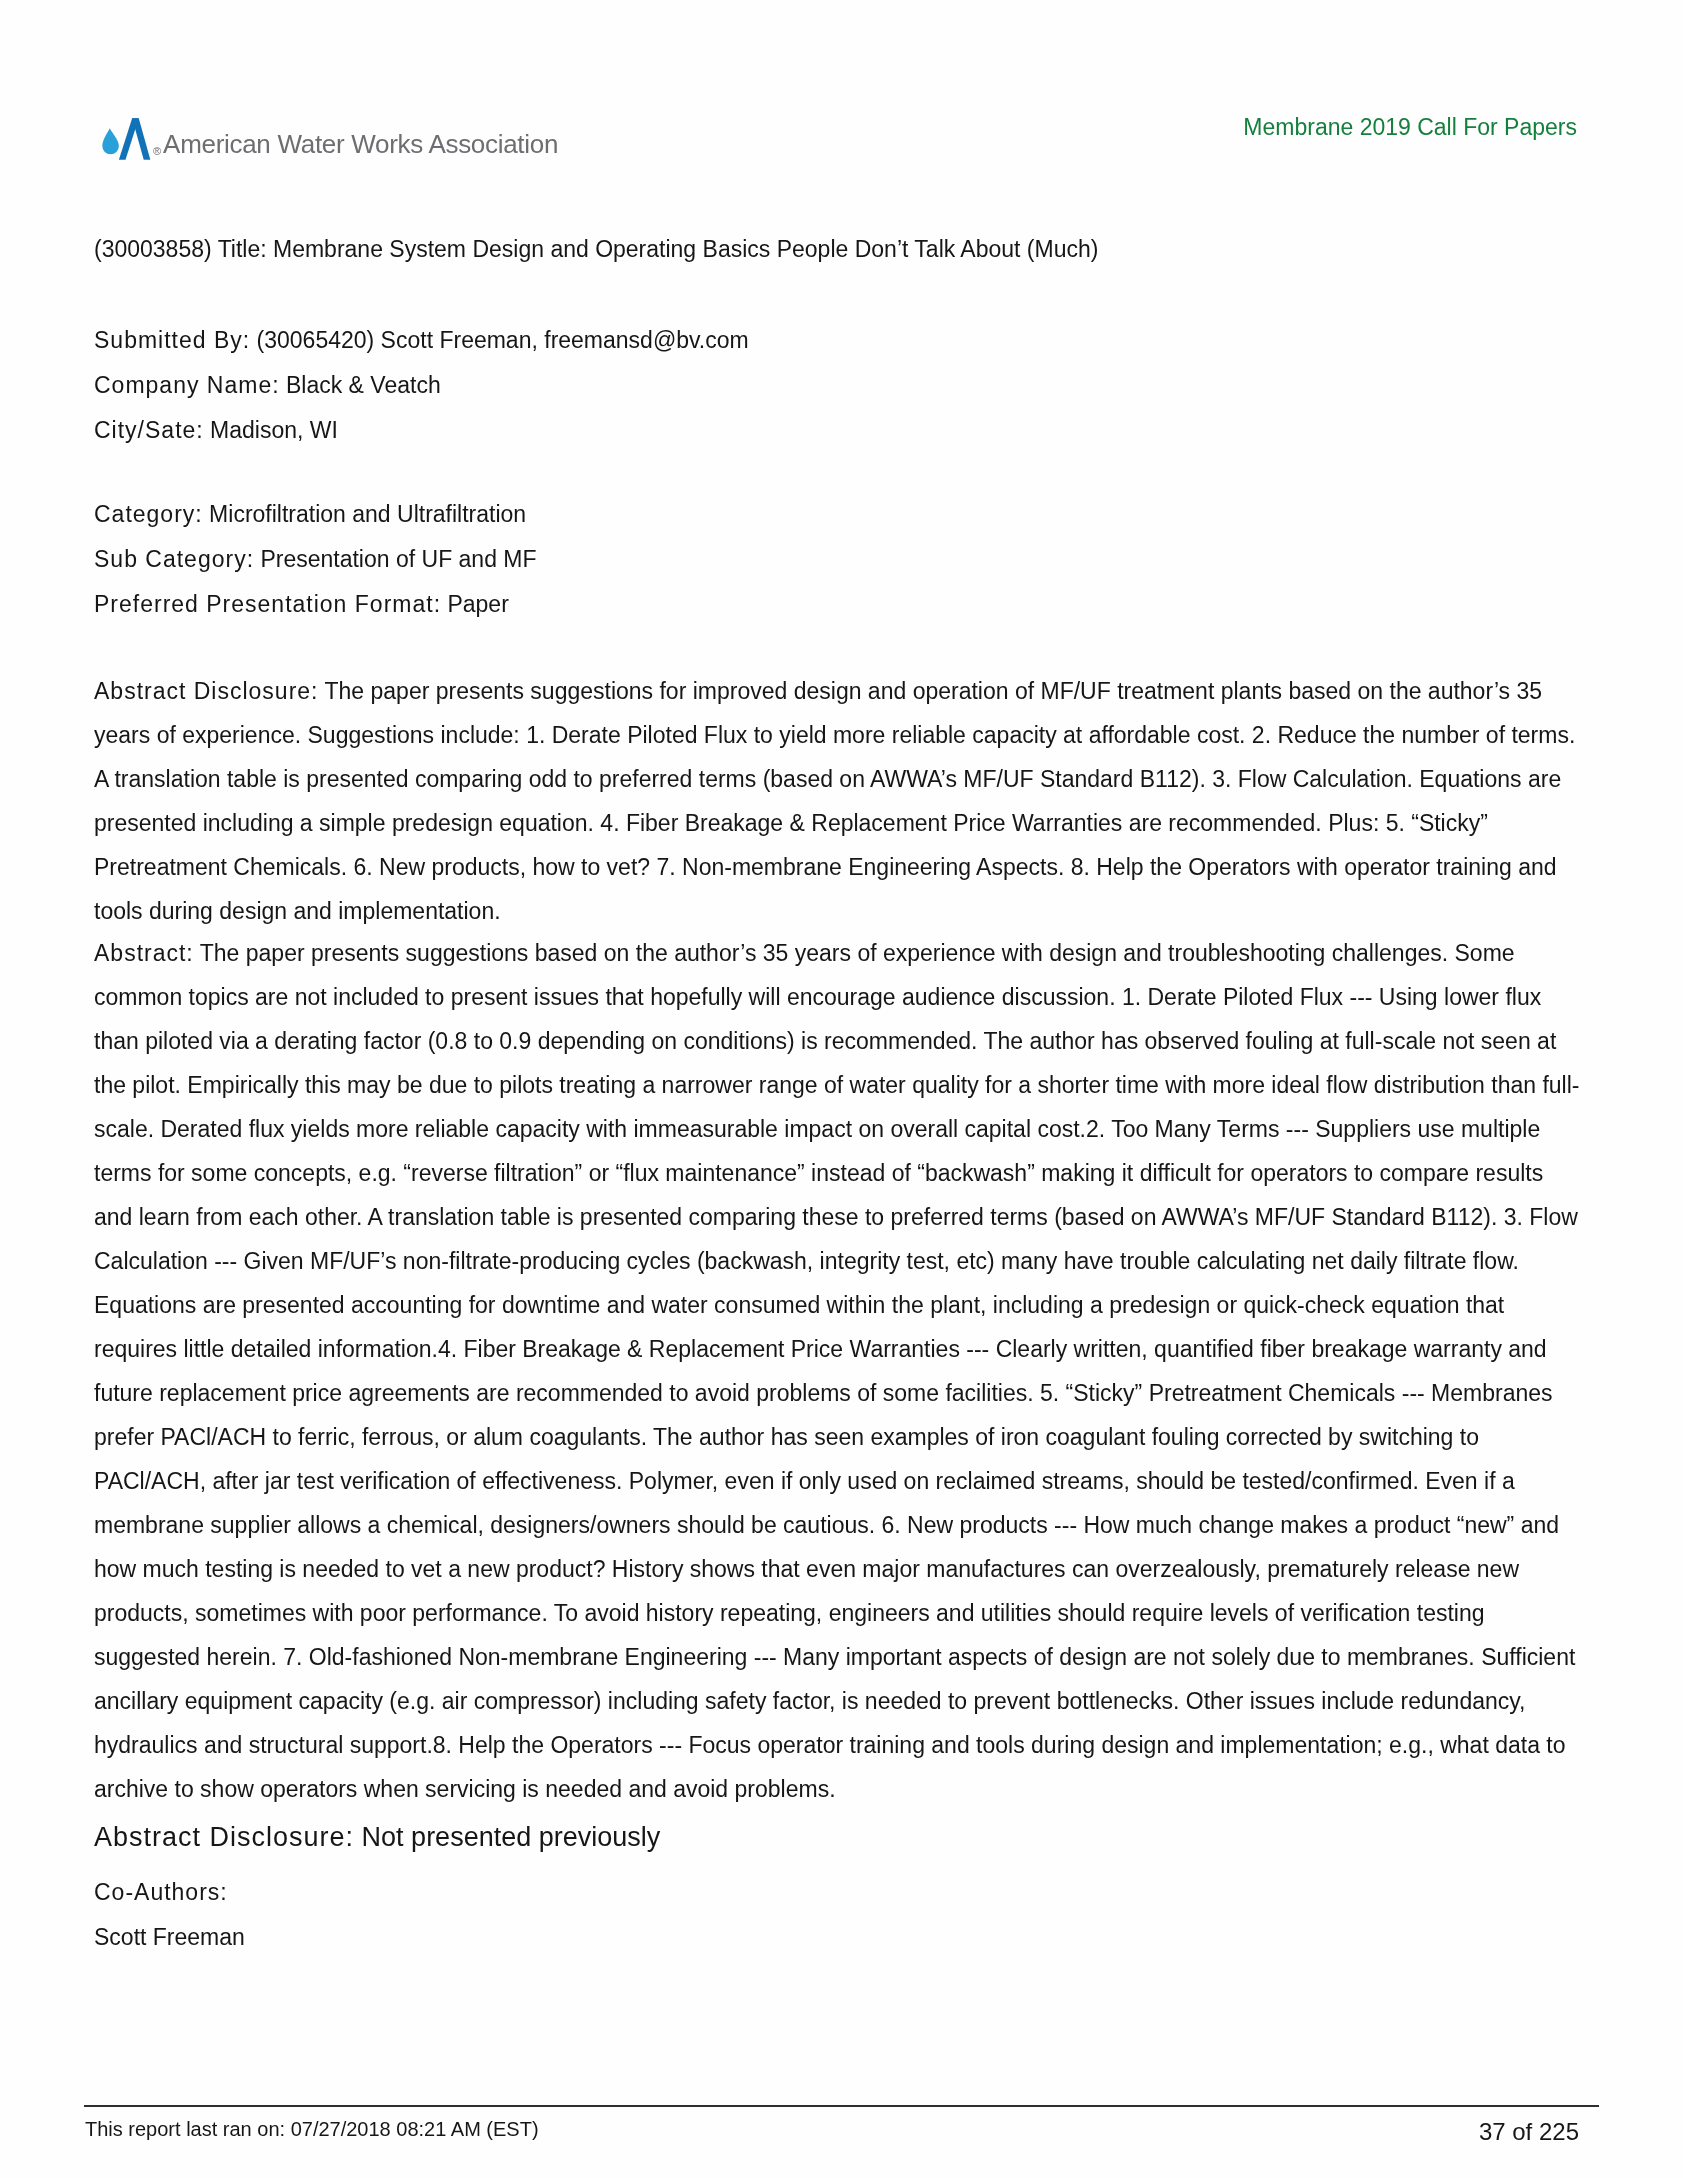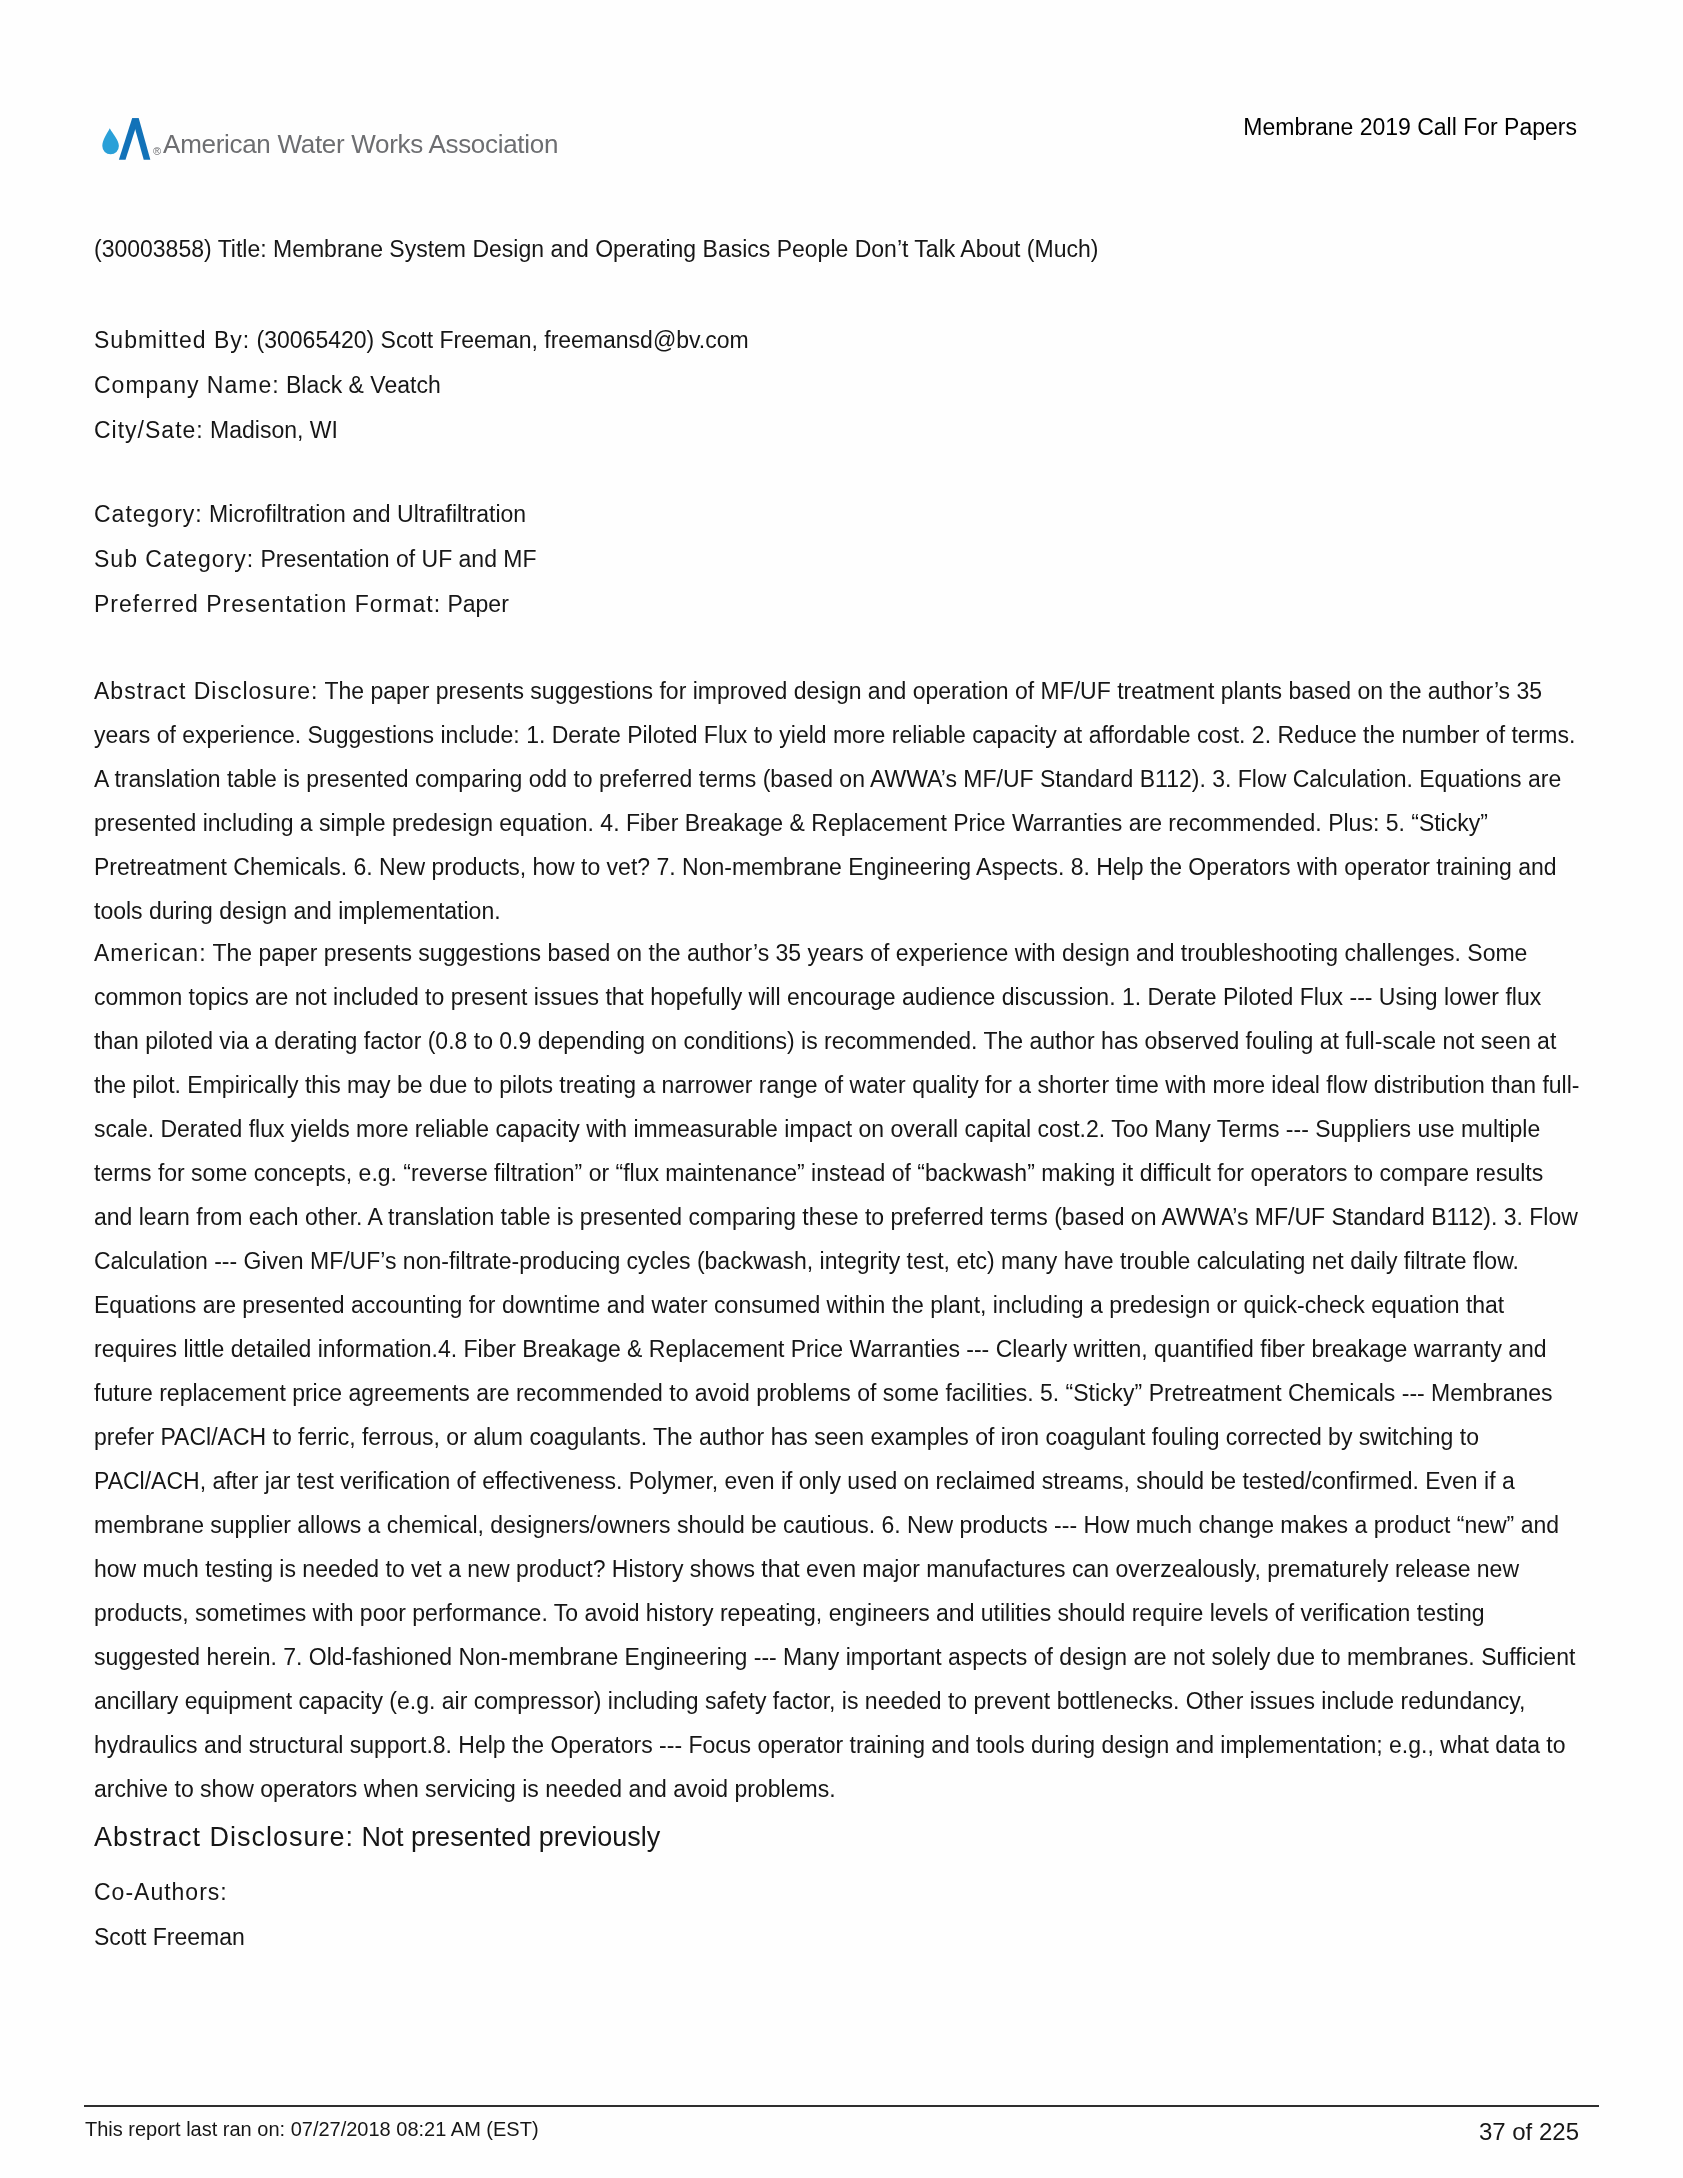--- a/index.html
+++ b/index.html
@@ -35,21 +35,21 @@
     letter-spacing: -0.3px;
     line-height: 1;
     margin-bottom: 3px;
     white-space: nowrap;
   }
   .doc-title {
     position: absolute;
     top: 114px;
     right: 106px;
     font-size: 23px;
-    color: #000000;
+    color: #15803d;
   }
 
   
   .title-line {
     position: absolute;
     left: 94px;
     top: 236px;
     font-size: 23px;
   }
   .label { letter-spacing: 1px; }
@@ -155,21 +155,21 @@
       <span>Paper</span>
     </div>
   </div>
 
   <div class="para para-abstract-desc">
     <span class="label">Abstract Disclosure:</span>
     <span>The paper presents suggestions for improved design and operation of MF/UF treatment plants based on the author’s 35 years of experience. Suggestions include: 1. Derate Piloted Flux to yield more reliable capacity at affordable cost. 2. Reduce the number of terms. A translation table is presented comparing odd to preferred terms (based on AWWA’s MF/UF Standard B112). 3. Flow Calculation. Equations are presented including a simple predesign equation. 4. Fiber Breakage &amp; Replacement Price Warranties are recommended. Plus: 5. “Sticky” Pretreatment Chemicals. 6. New products, how to vet? 7. Non-membrane Engineering Aspects. 8. Help the Operators with operator training and tools during design and implementation.</span>
   </div>
 
   <div class="para para-abstract">
-    <span class="label">American:</span>
+    <span class="label">Abstract:</span>
     <span>The paper presents suggestions based on the author’s 35 years of experience with design and troubleshooting challenges. Some common topics are not included to present issues that hopefully will encourage audience discussion. 1. Derate Piloted Flux --- Using lower flux than piloted via a derating factor (0.8 to 0.9 depending on conditions) is recommended. The author has observed fouling at full-scale not seen at the pilot. Empirically this may be due to pilots treating a narrower range of water quality for a shorter time with more ideal flow distribution than full-scale. Derated flux yields more reliable capacity with immeasurable impact on overall capital cost.2. Too Many Terms --- Suppliers use multiple terms for some concepts, e.g. “reverse filtration” or “flux maintenance” instead of “backwash” making it difficult for operators to compare results and learn from each other. A translation table is presented comparing these to preferred terms (based on AWWA’s MF/UF Standard B112). 3. Flow Calculation --- Given MF/UF’s non-filtrate-producing cycles (backwash, integrity test, etc) many have trouble calculating net daily filtrate flow. Equations are presented accounting for downtime and water consumed within the plant, including a predesign or quick-check equation that requires little detailed information.4. Fiber Breakage &amp; Replacement Price Warranties --- Clearly written, quantified fiber breakage warranty and future replacement price agreements are recommended to avoid problems of some facilities. 5. “Sticky” Pretreatment Chemicals --- Membranes prefer PACl/ACH to ferric, ferrous, or alum coagulants. The author has seen examples of iron coagulant fouling corrected by switching to PACl/ACH, after jar test verification of effectiveness. Polymer, even if only used on reclaimed streams, should be tested/confirmed. Even if a membrane supplier allows a chemical, designers/owners should be cautious. 6. New products --- How much change makes a product “new” and how much testing is needed to vet a new product? History shows that even major manufactures can overzealously, prematurely release new products, sometimes with poor performance. To avoid history repeating, engineers and utilities should require levels of verification testing suggested herein. 7. Old-fashioned Non-membrane Engineering --- Many important aspects of design are not solely due to membranes. Sufficient ancillary equipment capacity (e.g. air compressor) including safety factor, is needed to prevent bottlenecks. Other issues include redundancy, hydraulics and structural support.8. Help the Operators --- Focus operator training and tools during design and implementation; e.g., what data to archive to show operators when servicing is needed and avoid problems.</span>
   </div>
 
   <div class="disclosure">
     <span class="label">Abstract Disclosure:</span>
     <span>Not presented previously</span>
   </div>
 
   <div class="coauthors">
     <div class="row label">Co-Authors:</div>

